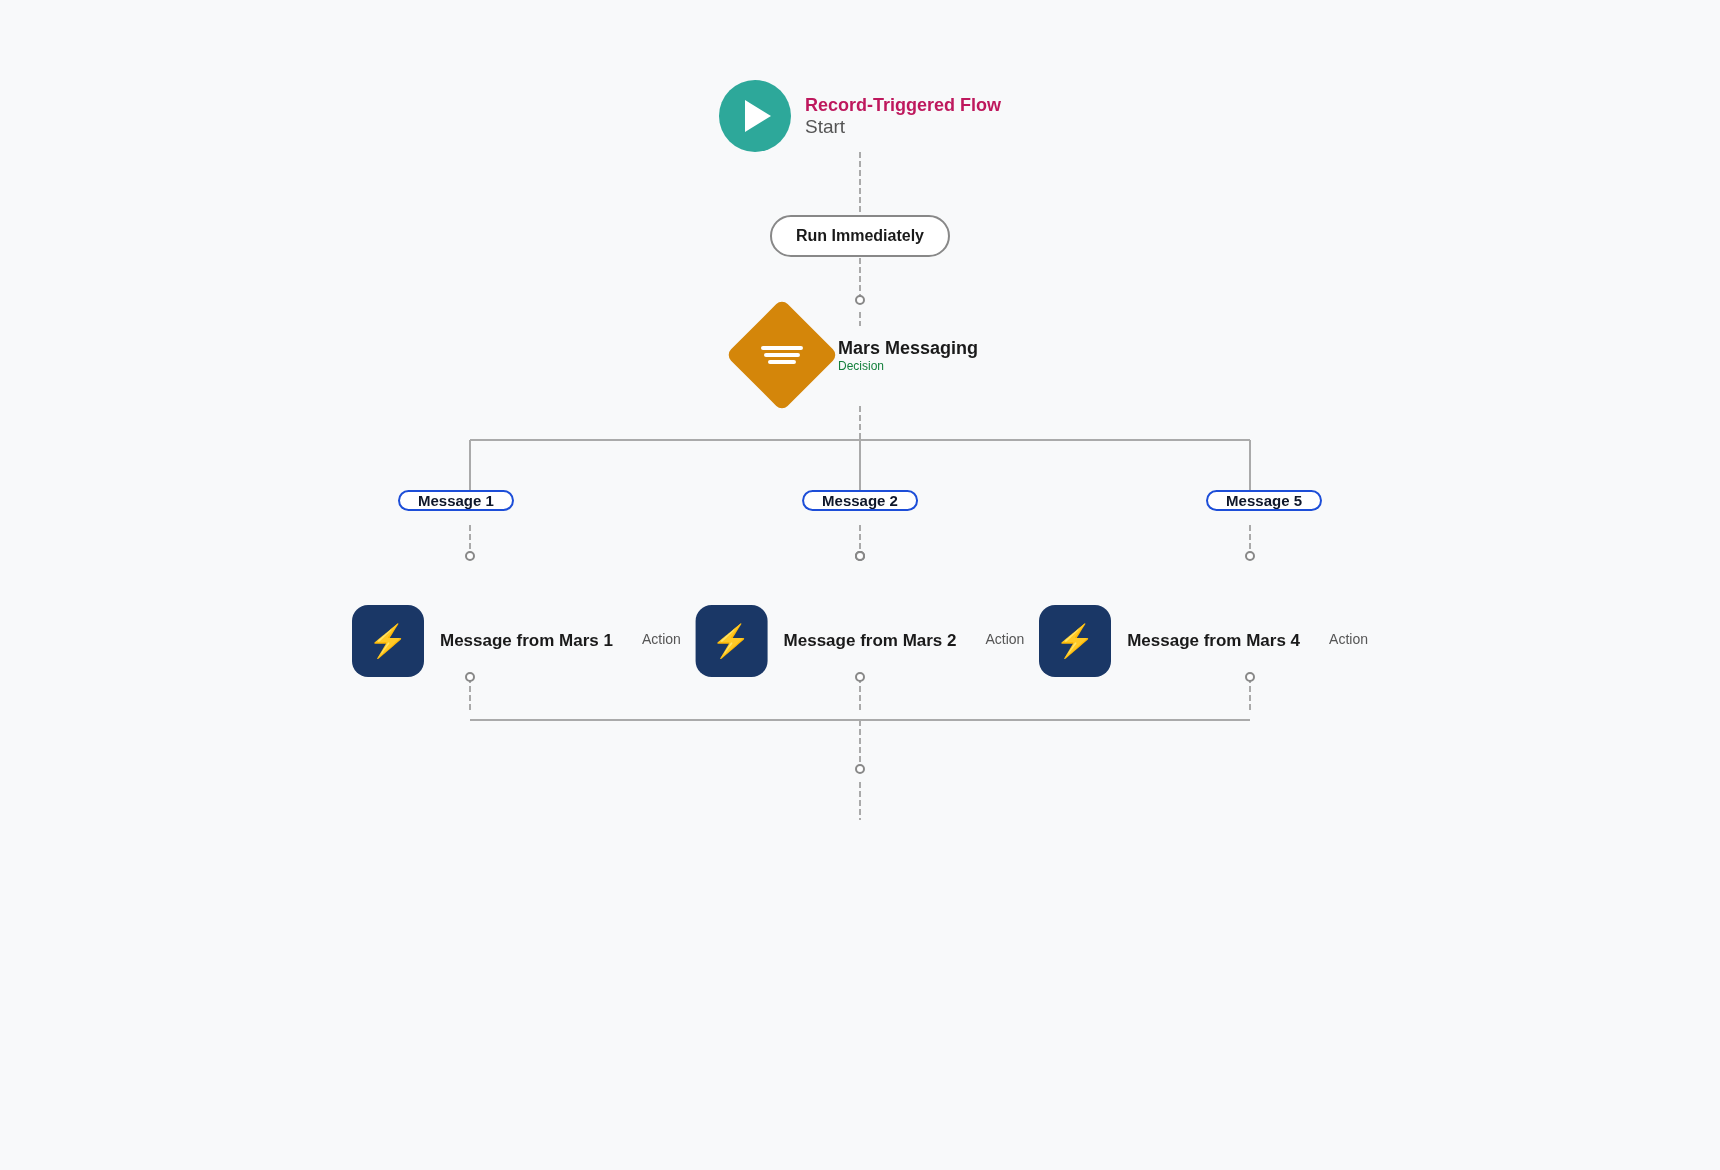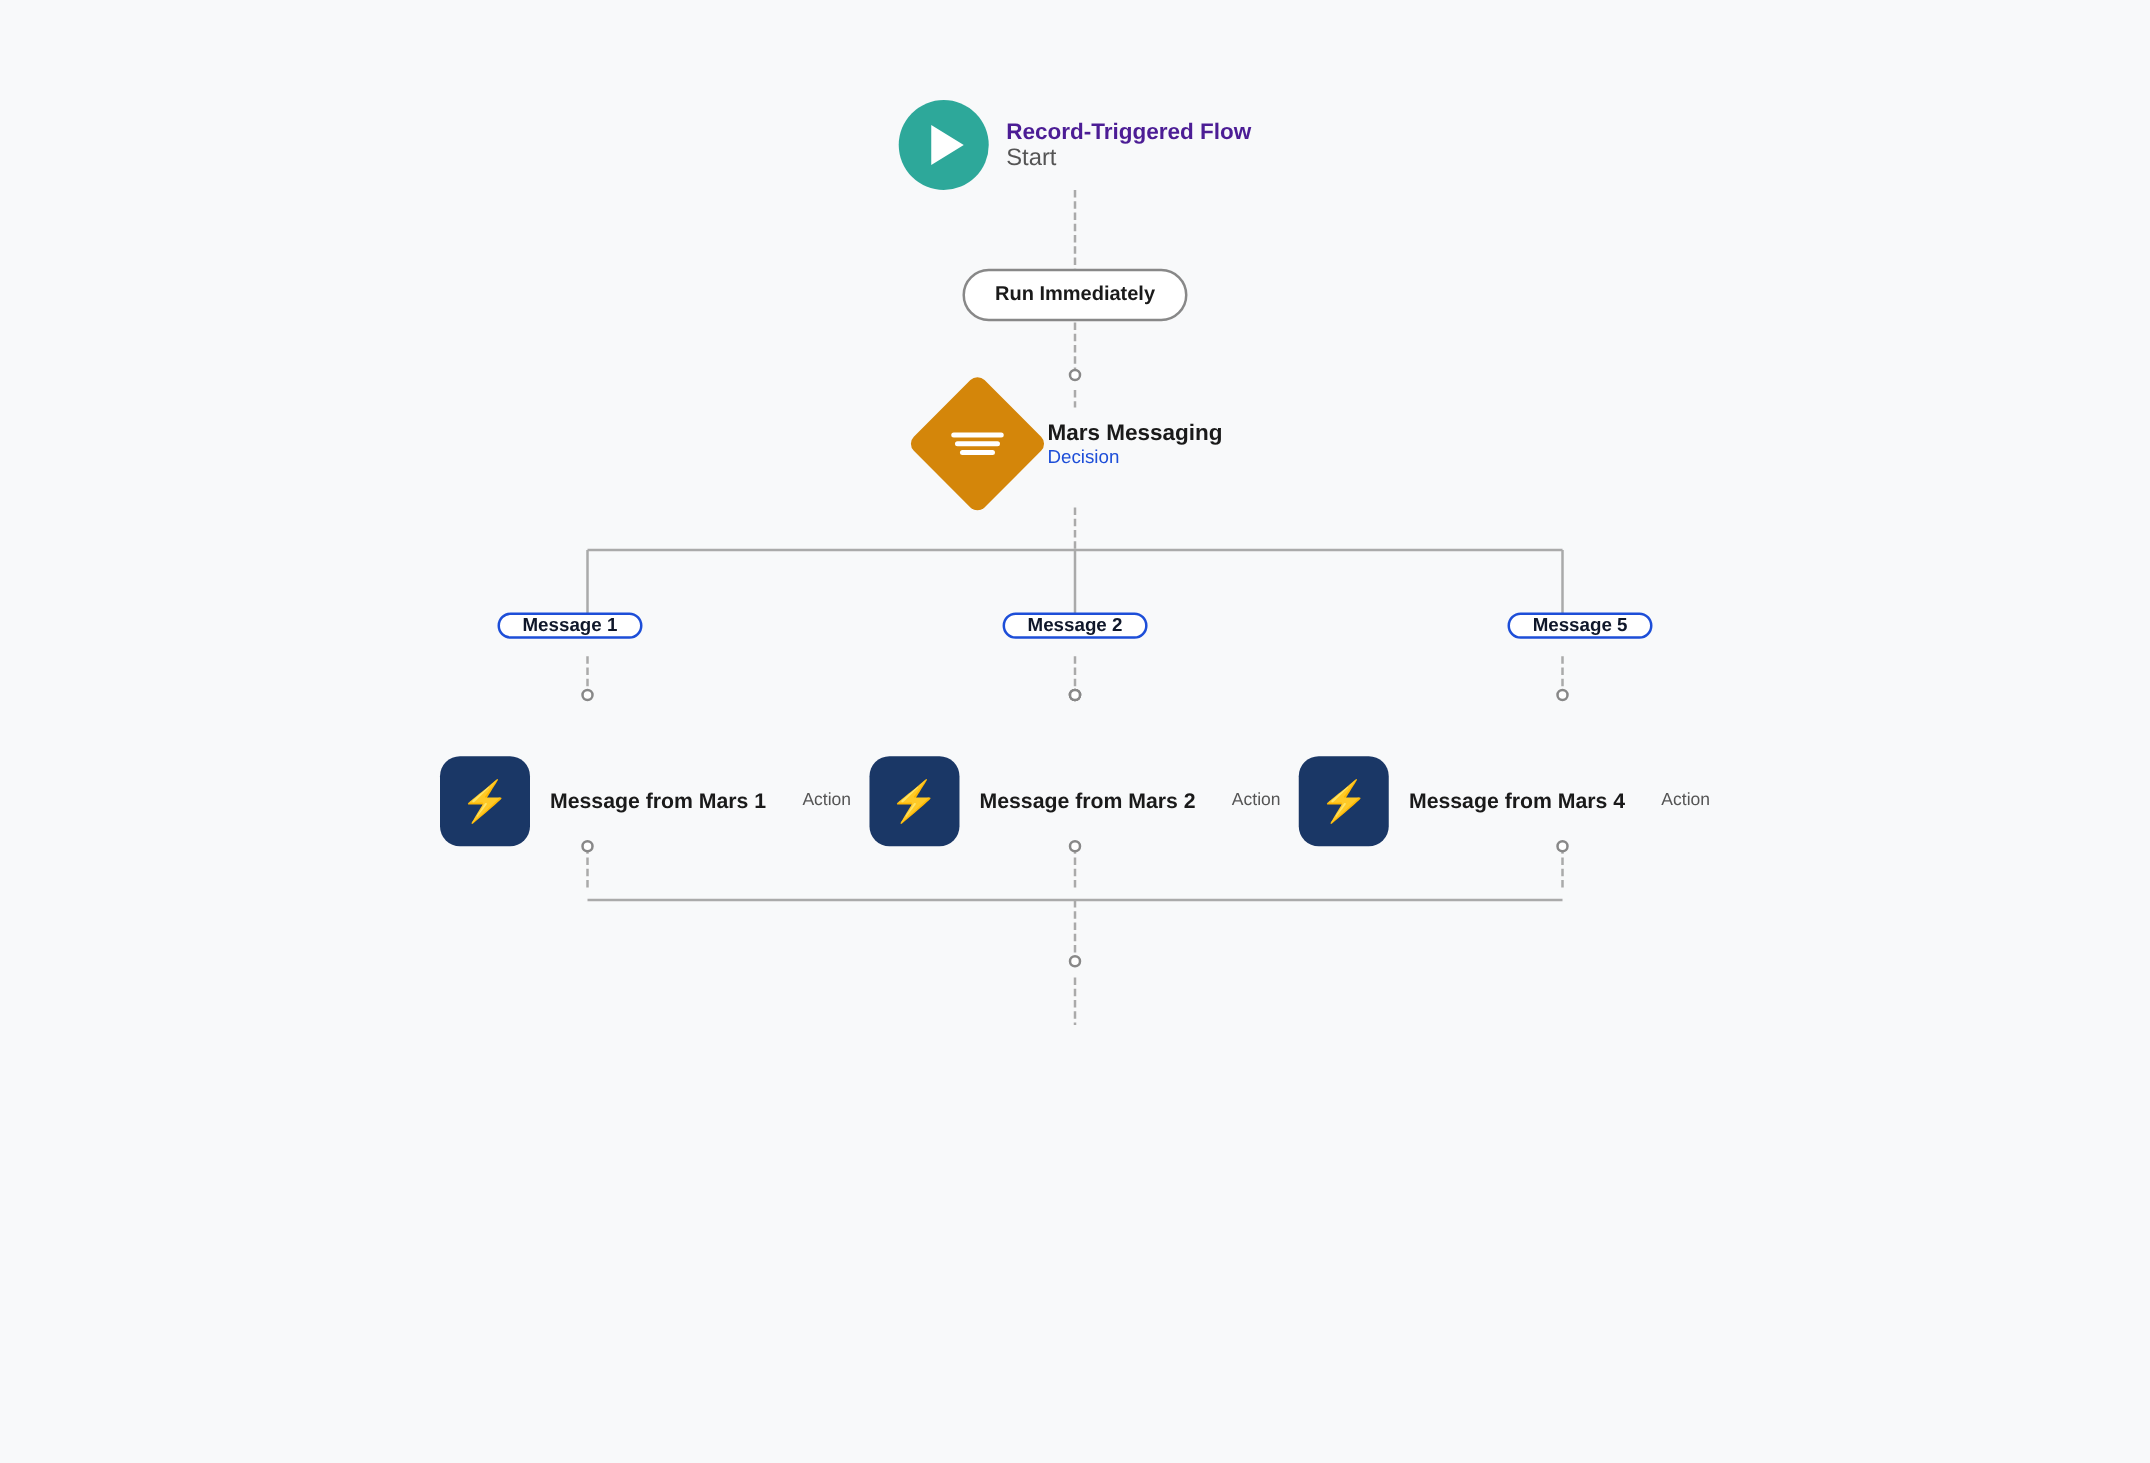--- a/index.html
+++ b/index.html
@@ -55,21 +55,21 @@
       border-left: 26px solid white;
       margin-left: 6px;
     }
     .start-label {
       display: flex;
       flex-direction: column;
     }
     .start-title {
       font-size: 18px;
       font-weight: 700;
-      color: #4c1d95;
+      color: #be185d;
     }
     .start-sub {
       font-size: 19px;
       color: #555;
     }
 
     
     .run-node {
       position: absolute;
       top: 155px;
@@ -129,22 +129,22 @@
     .decision-label {
       display: flex;
       flex-direction: column;
     }
     .decision-title {
       font-size: 18px;
       font-weight: 700;
       color: #1a1a1a;
     }
     .decision-sub {
-      font-size: 15px;
-      color: #1d4ed8;
+      font-size: 12px;
+      color: #15803d;
     }
 
     
     .branch-label {
       position: absolute;
       border: 2px solid #1d4ed8;
       border-radius: 20px;
       padding: 0 18px;
       background: white;
       font-size: 15px;

